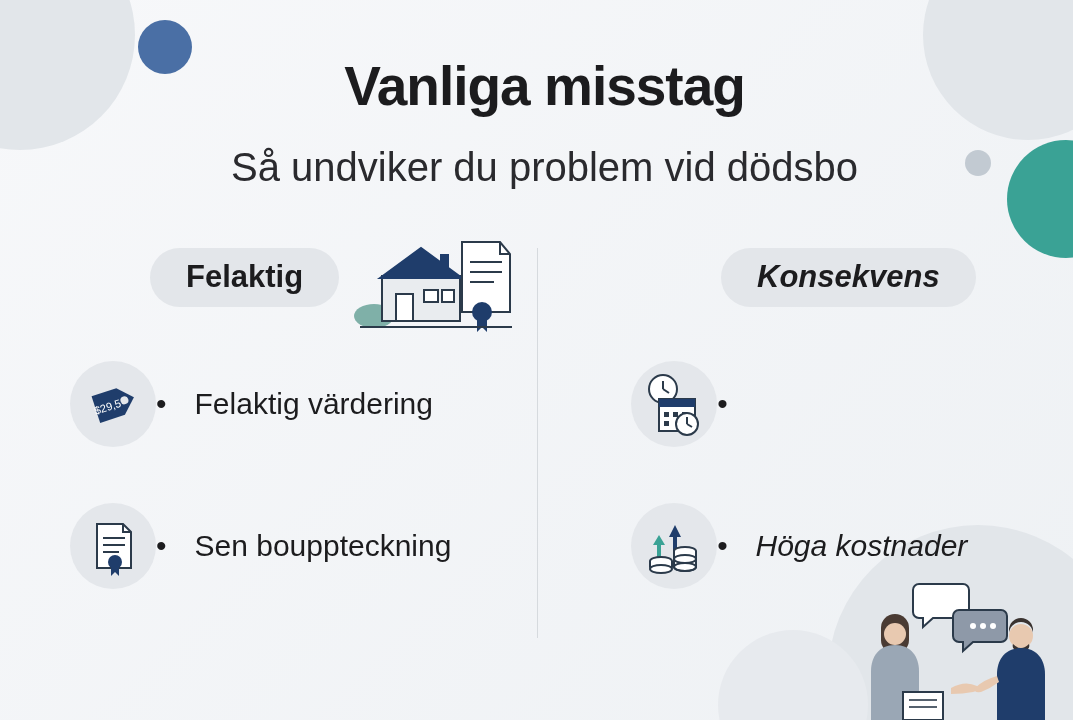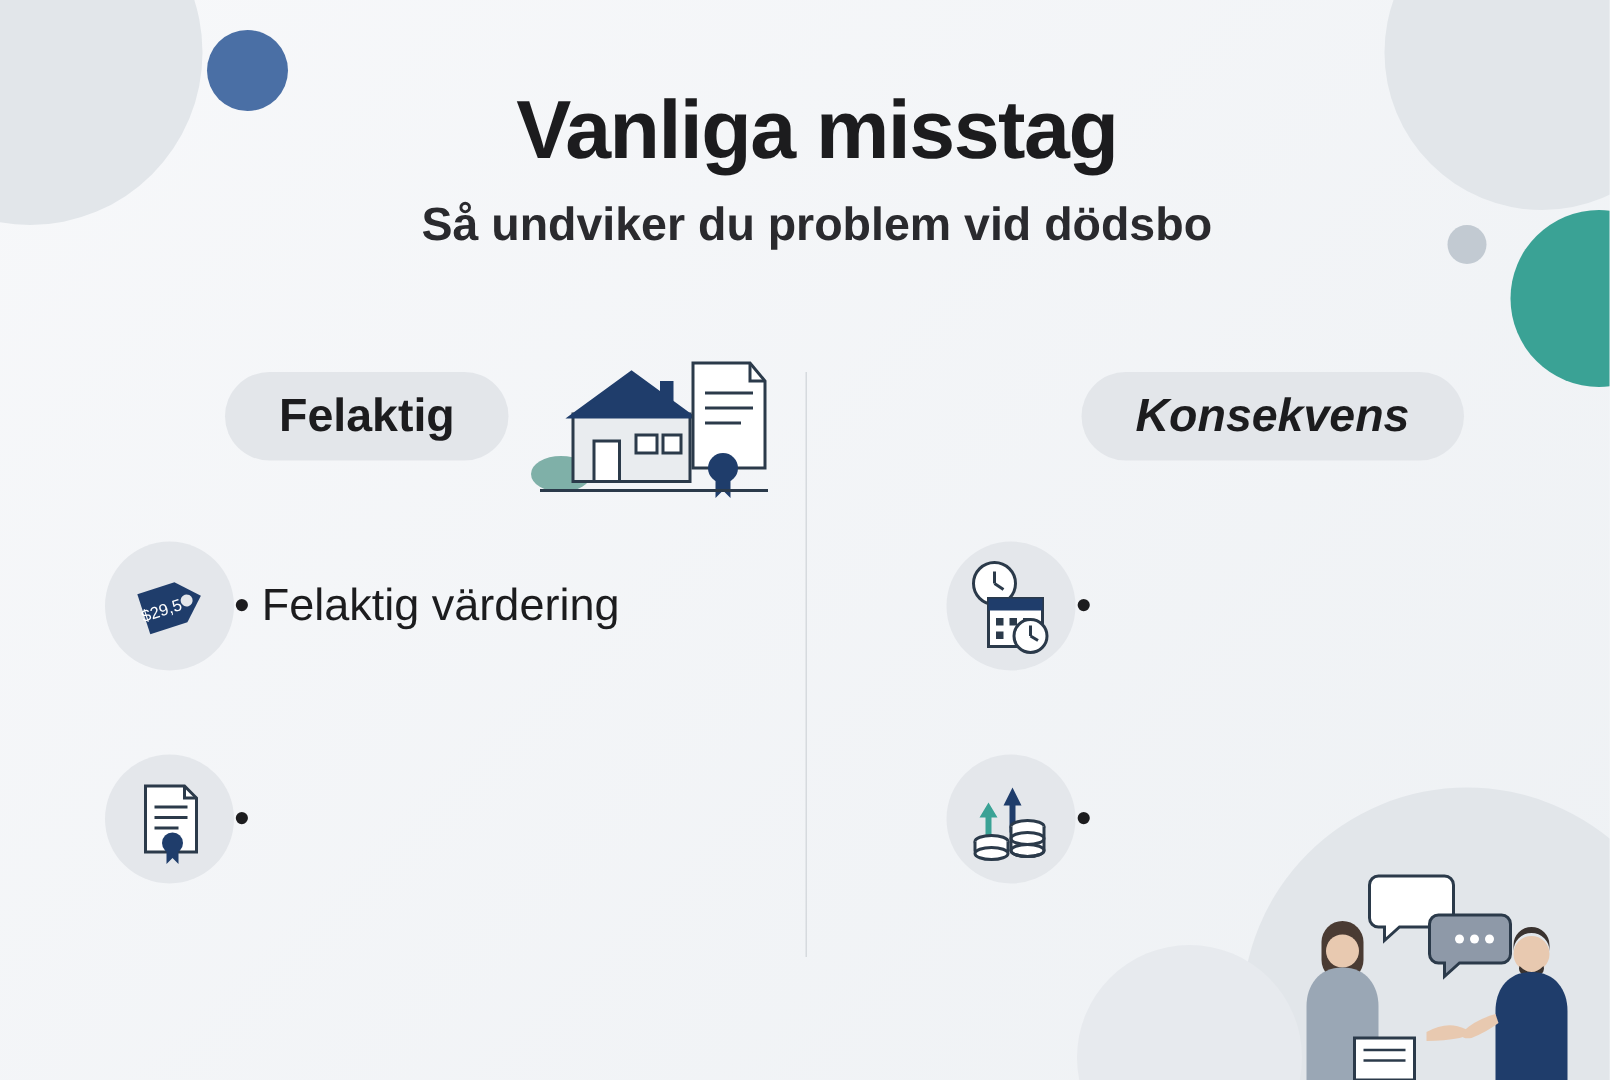--- a/index.html
+++ b/index.html
@@ -71,24 +71,24 @@
   }
   .title {
     font-size: 55px;
     font-weight: bold;
     color: #1c1c1e;
     letter-spacing: -1px;
     line-height: 1.05;
     margin: 0;
   }
   .subtitle {
-    font-size: 31px;
+    font-size: 40px;
     color: #2a2a2e;
-    margin-top: 16px;
-    font-weight: 700;
+    margin-top: 29px;
+    font-weight: 400;
   }
 
   
   .divider {
     position: absolute;
     left: 537px;
     top: 248px;
     width: 1px;
     height: 390px;
     background: #d6dade;
@@ -134,20 +134,21 @@
     display: flex;
     align-items: center;
     justify-content: center;
     margin-left: 18px;
   }
   .col-right .icon-circle { margin-left: 22px; }
 
   .item-label {
     font-size: 30px;
     color: #1c1c1e;
+    margin-left: 20px;
     white-space: nowrap;
   }
   .bullet {
     font-size: 30px;
     color: #1c1c1e;
     margin-right: 8px;
   }
 
   
   .house-art {
@@ -241,20 +242,21 @@
             <polygon points="16,10 42,10 50,18 50,54 16,54" fill="#ffffff" stroke="#2b3a4a" stroke-width="2"></polygon>
             <polyline points="42,10 42,18 50,18" fill="none" stroke="#2b3a4a" stroke-width="2"></polyline>
             <line x1="22" y1="24" x2="44" y2="24" stroke="#2b3a4a" stroke-width="2"></line>
             <line x1="22" y1="31" x2="44" y2="31" stroke="#2b3a4a" stroke-width="2"></line>
             <line x1="22" y1="38" x2="38" y2="38" stroke="#2b3a4a" stroke-width="2"></line>
             <circle cx="34" cy="48" r="7" fill="#1f3d6b"></circle>
             <polygon points="30,54 30,62 34,58 38,62 38,54" fill="#1f3d6b"></polygon>
           </svg>
         </div>
         <span class="bullet">•</span>
+        <span class="item-label">Sen bouppteckning</span>
       </div>
 
     </div>
   </div>
 
   <div class="column col-right">
     <div class="pill-wrap">
       <span class="pill">Konsekvens</span>
     </div>
     <div class="items">
@@ -289,20 +291,21 @@
             <ellipse cx="22" cy="50" rx="11" ry="4" fill="#ffffff" stroke="#2b3a4a" stroke-width="2"></ellipse>
             <path d="M11 50 v6 a11 4 0 0 0 22 0 v-6" fill="#ffffff" stroke="#2b3a4a" stroke-width="2"></path>
             <ellipse cx="22" cy="58" rx="11" ry="4" fill="#ffffff" stroke="#2b3a4a" stroke-width="2"></ellipse>
             <ellipse cx="46" cy="40" rx="11" ry="4" fill="#ffffff" stroke="#2b3a4a" stroke-width="2"></ellipse>
             <path d="M35 40 v16 a11 4 0 0 0 22 0 v-16" fill="#ffffff" stroke="#2b3a4a" stroke-width="2"></path>
             <ellipse cx="46" cy="48" rx="11" ry="4" fill="none" stroke="#2b3a4a" stroke-width="2"></ellipse>
             <ellipse cx="46" cy="56" rx="11" ry="4" fill="none" stroke="#2b3a4a" stroke-width="2"></ellipse>
           </svg>
         </div>
         <span class="bullet">•</span>
+        <span class="item-label">Höga kostnader</span>
       </div>
 
     </div>
   </div>
 
   <div class="people-art">
     <svg width="200" height="140" viewBox="0 0 200 140">
 
       <path d="M56 4 h44 a6 6 0 0 1 6 6 v22 a6 6 0 0 1 -6 6 h-30 l-10 9 v-9 h-4 a6 6 0 0 1 -6 -6 v-22 a6 6 0 0 1 6 -6 z" fill="#ffffff" stroke="#2b3a4a" stroke-width="2"></path>
       <path d="M96 30 h42 a6 6 0 0 1 6 6 v20 a6 6 0 0 1 -6 6 h-28 l-10 9 v-9 h-4 a6 6 0 0 1 -6 -6 v-20 a6 6 0 0 1 6 -6 z" fill="#8e99a8" stroke="#2b3a4a" stroke-width="2"></path>

